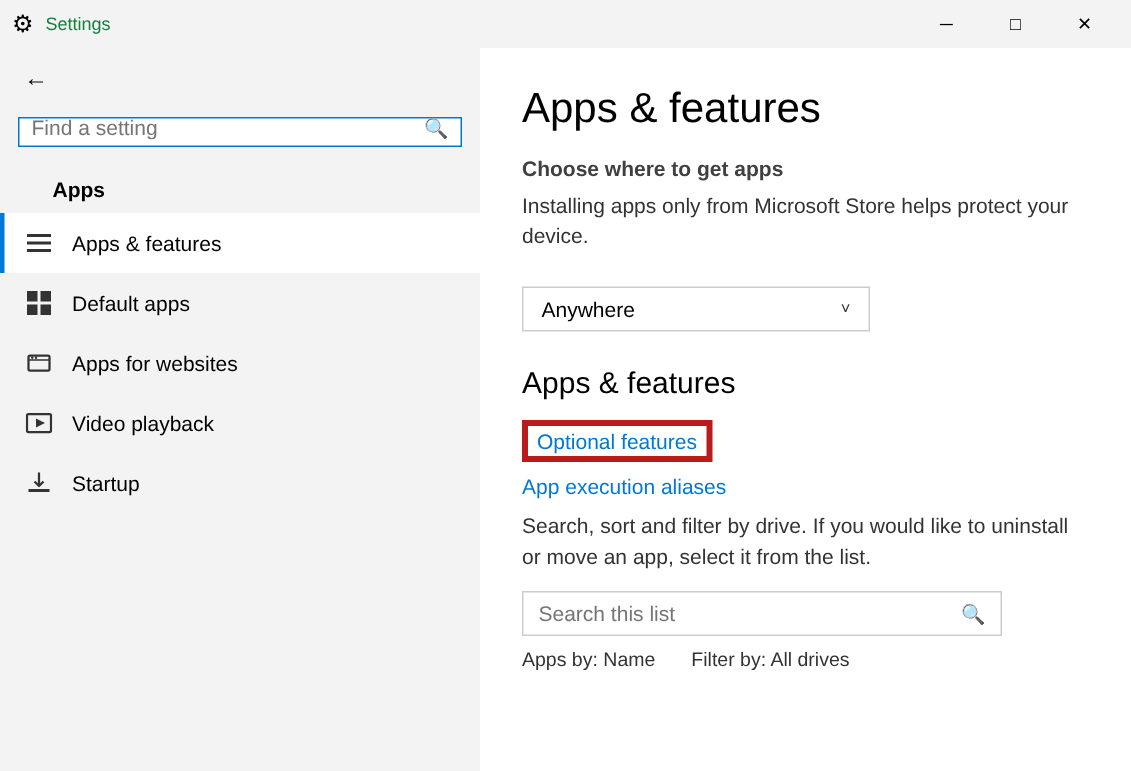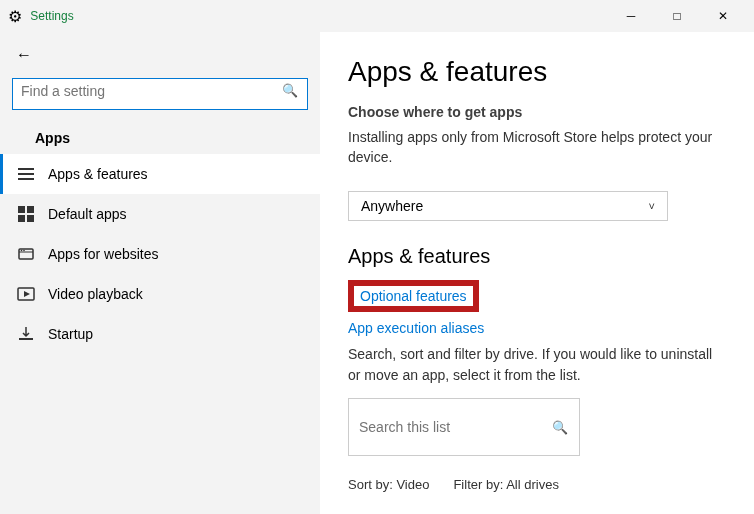--- a/index.html
+++ b/index.html
@@ -75,25 +75,25 @@
       font-size: 14px;
     }
     .back-arrow {
       font-size: 16px;
       margin-right: 8px;
     }
 
     .sidebar-search {
       margin: 4px 12px 12px 12px;
       display: flex;
-      align-items: flex-start;
+      align-items: flex-end;
       border: 1px solid #0078d4;
       background: #fff;
       padding: 4px 8px;
-      height: 32px;
+      height: 20px;
     }
     .sidebar-search input {
       border: none;
       outline: none;
       flex: 1;
       font-size: 14px;
       background: transparent;
       color: #666;
     }
     .sidebar-search .search-icon {
@@ -166,40 +166,40 @@
       line-height: 1.4;
     }
 
     .dropdown-select {
       display: flex;
       align-items: center;
       justify-content: space-between;
       border: 1px solid #ccc;
       background: #fff;
       padding: 6px 12px;
-      width: 320px;
+      width: 232px;
       cursor: pointer;
       margin-bottom: 24px;
     }
     .dropdown-label { font-size: 14px; }
     .chevron-down { font-size: 11px; color: #333; }
 
     .link-button {
       background: none;
       border: none;
       color: #0078d4;
       cursor: pointer;
       font-size: 14px;
       padding: 0;
       margin-bottom: 8px;
       display: block;
     }
 
     .link-button.highlighted {
-      border: 6px solid #b91c1c;
+      border: 4px solid #b91c1c;
       padding: 2px 6px;
       color: #0078d4;
       display: inline-block;
     }
 
     .apps-features-section {
       margin-bottom: 16px;
     }
 
     .apps-features-title {
@@ -214,23 +214,23 @@
       color: #333;
       line-height: 1.5;
       margin-bottom: 12px;
     }
 
     .search-list-box {
       display: flex;
       align-items: center;
       border: 1px solid #ccc;
       background: #fff;
-      padding: 20px 10px;
-      width: 232px;
-      margin-bottom: 21px;
+      padding: 6px 10px;
+      width: 320px;
+      margin-bottom: 8px;
     }
     .search-list-box input {
       border: none;
       outline: none;
       flex: 1;
       font-size: 14px;
       color: #666;
       background: transparent;
     }
     .search-list-box .search-icon-small {
@@ -355,19 +355,19 @@
       <button class="link-button">App execution aliases</button>
 
       <p class="description-long">Search, sort and filter by drive. If you would like to uninstall or move an app, select it from the list.</p>
 
       <div class="search-list-box">
         <input type="text" placeholder="Search this list" style="">
         <span class="search-icon-small">🔍</span>
       </div>
 
       <div class="sort-filter-row">
-        <span>Sort by: Video</span>
+        <span>Apps by: Name</span>
         <span>Filter by: All drives</span>
       </div>
     </div>
   </div>
 
 </div>
 
 </body></html>

